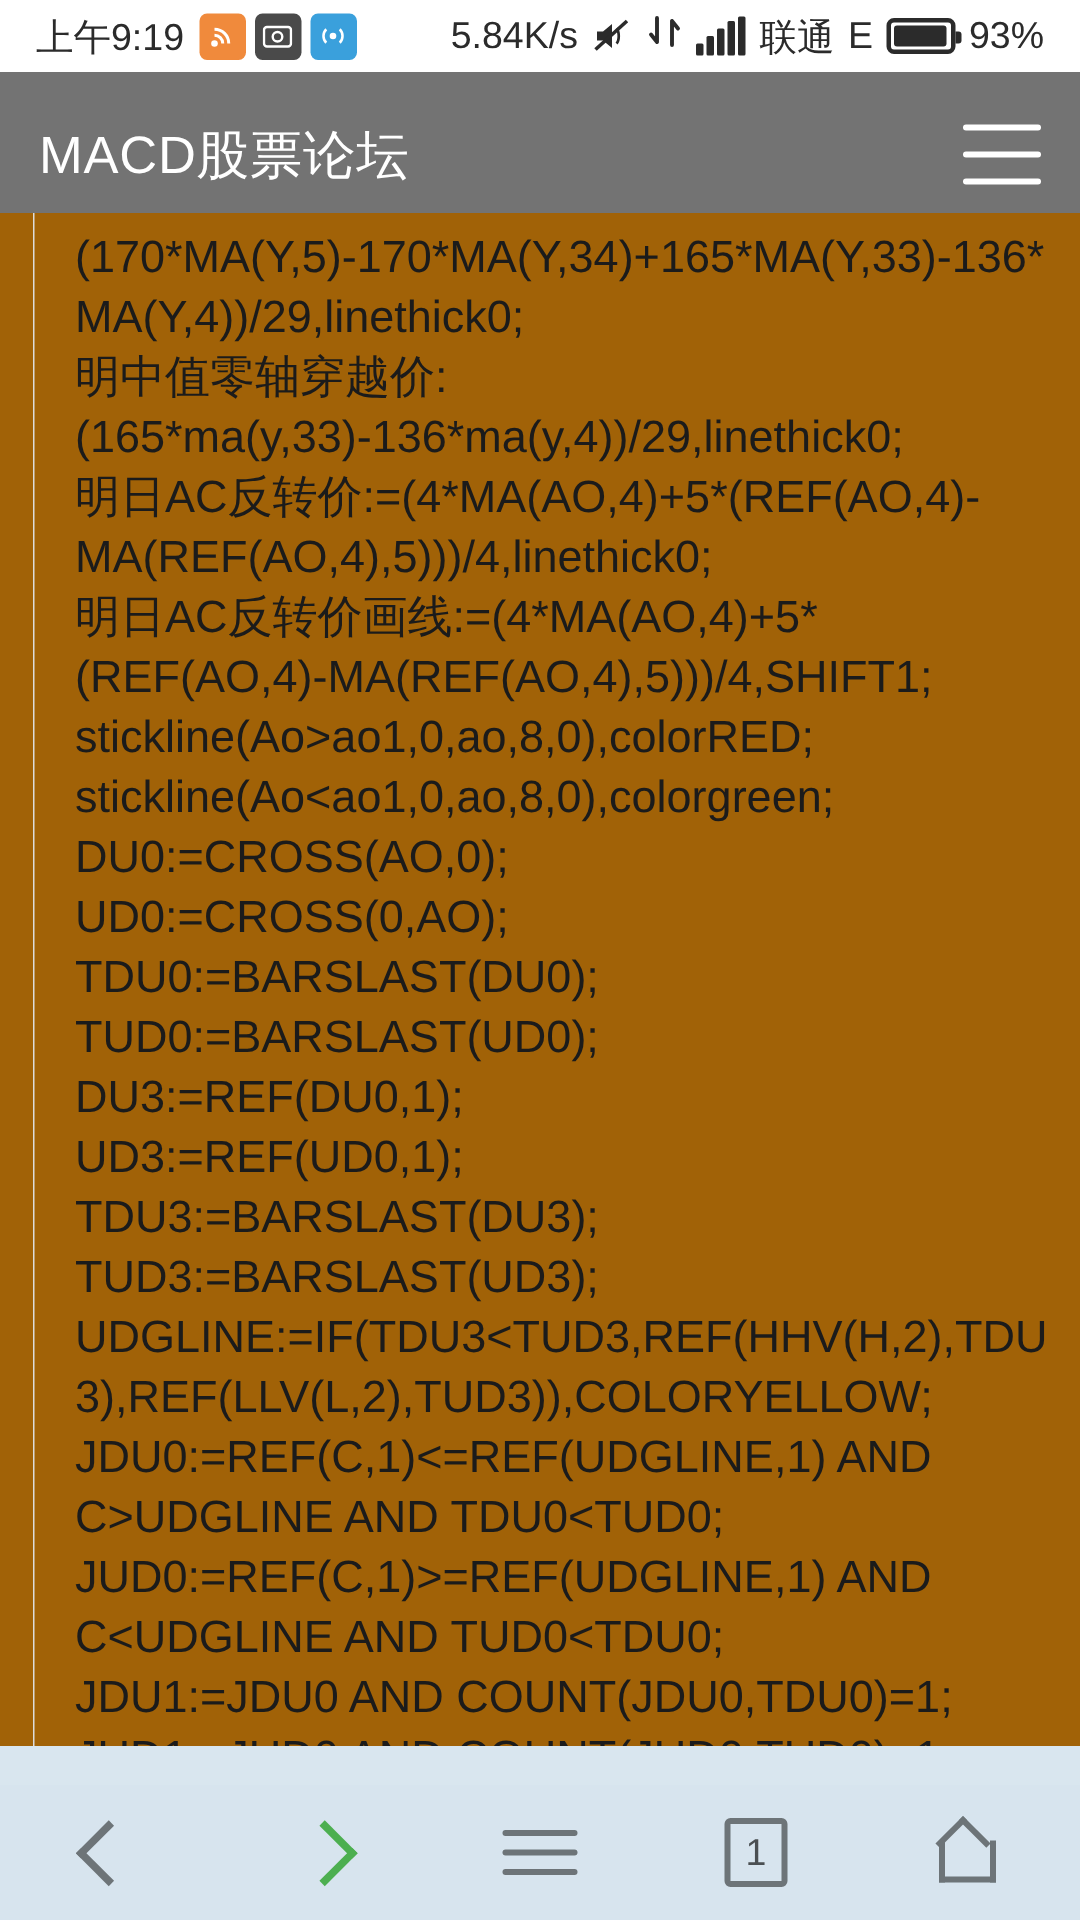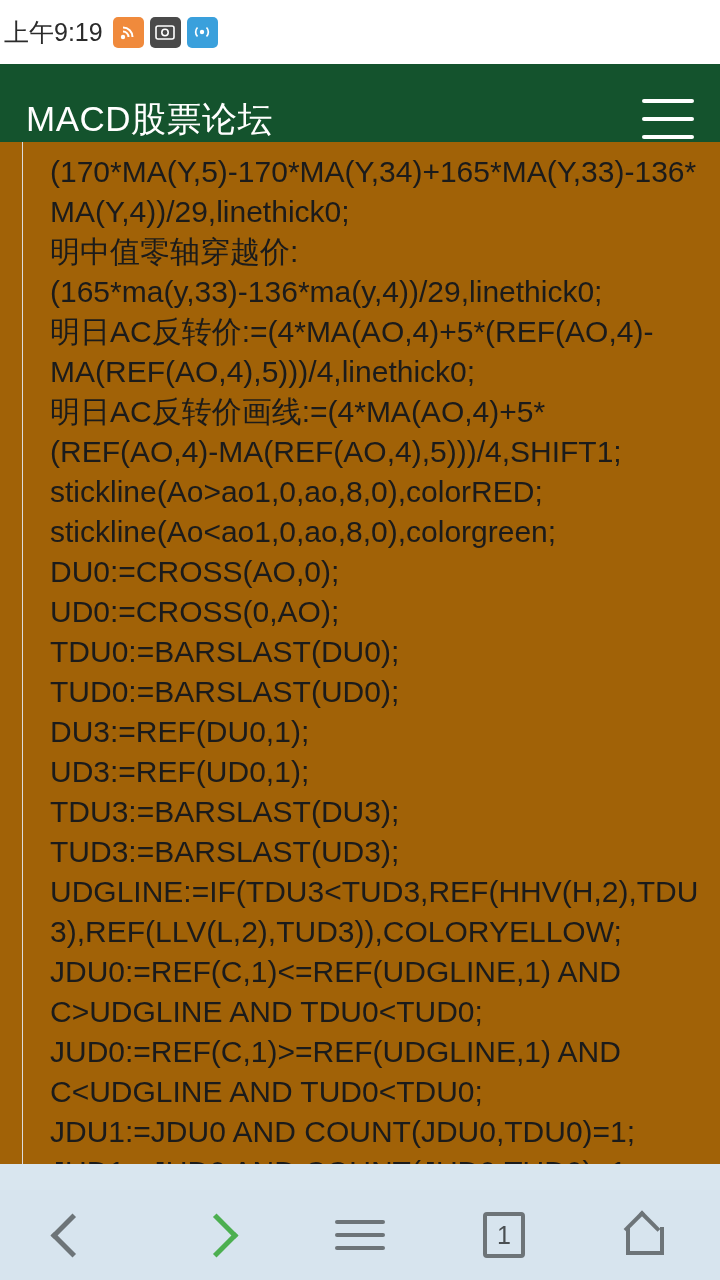--- a/index.html
+++ b/index.html
@@ -10,25 +10,25 @@
   body {
     width: 720px;
     height: 1280px;
     font-family: "Liberation Sans", sans-serif;
     overflow: hidden;
     position: relative;
   }
 
   
   .statusbar {
-    height: 64px;
+    height: 48px;
     background: #ffffff;
     display: flex;
     align-items: center;
-    padding: 0 4px;
+    padding: 0 24px;
     box-sizing: border-box;
     color: #2b2b2b;
     font-size: 25px;
   }
   .sb-time {
     font-size: 25px;
     letter-spacing: 0px;
     white-space: nowrap;
   }
   .sb-icons-left {
@@ -107,21 +107,21 @@
   .bars i:nth-child(3) { height: 18px; }
   .bars i:nth-child(4) { height: 23px; }
   .bars i:nth-child(5) { height: 26px; }
 
   .mute-icon { position: relative; display:inline-block; width:28px; height:26px;}
   .sync-icon { display:inline-block; }
 
   
   .appbar {
     height: 110px;
-    background: #14532d;
+    background: #737373;
     display: flex;
     align-items: center;
     padding: 13px 26px;
     box-sizing: border-box;
   }
   .app-title {
     color: #ffffff;
     font-size: 35px;
     font-weight: 400;
     letter-spacing: 0.5px;
@@ -277,20 +277,53 @@
     <div class="sb-badge blue">
       <svg width="20" height="20" viewBox="0 0 20 20" aria-hidden="true">
         <circle cx="10" cy="10" r="2.2" fill="#ffffff"></circle>
         <path d="M5.5 5.5a6.4 6.4 0 0 0 0 9M14.5 5.5a6.4 6.4 0 0 1 0 9" stroke="#ffffff" stroke-width="1.7" fill="none"></path>
       </svg>
     </div>
   </div>
 
   <div class="sb-spacer"></div>
 
+  <div class="sb-right">
+    <div class="sb-speed">5.84K/s</div>
+
+    <div class="mute-icon">
+      <svg width="28" height="26" viewBox="0 0 28 26" aria-hidden="true">
+        <path d="M4 10h4l6-5v16l-6-5H4z" fill="#2b2b2b"></path>
+        <path d="M17 8c2 2 2 8 0 10" stroke="#2b2b2b" stroke-width="1.8" fill="none"></path>
+        <line x1="3" y1="22" x2="24" y2="3" stroke="#2b2b2b" stroke-width="2.4"></line>
+      </svg>
+    </div>
+
+    <div class="sync-icon">
+      <svg width="24" height="26" viewBox="0 0 24 26" aria-hidden="true">
+        <path d="M7 4v16M7 20l-4-5M17 22V6M17 6l4 5" stroke="#2b2b2b" stroke-width="2.6" fill="none" stroke-linecap="round" stroke-linejoin="round"></path>
+      </svg>
+    </div>
+
+    <div class="bars">
+      <i></i>
+        <i></i>
+        <i></i>
+        <i></i>
+        <i></i>
+    </div>
+
+    <div class="sb-carrier">联通</div>
+    <div class="sb-e">E</div>
+
+    <div class="battery">
+        <div class="fill"></div>
+      </div>
+    <div class="sb-pct">93%</div>
+  </div>
 </div>
 
 <div class="appbar">
   <div class="app-title">MACD股票论坛</div>
   <div class="grow"></div>
   <div class="menu-btn">
     <span></span>
       <span></span>
       <span></span>
   </div>

